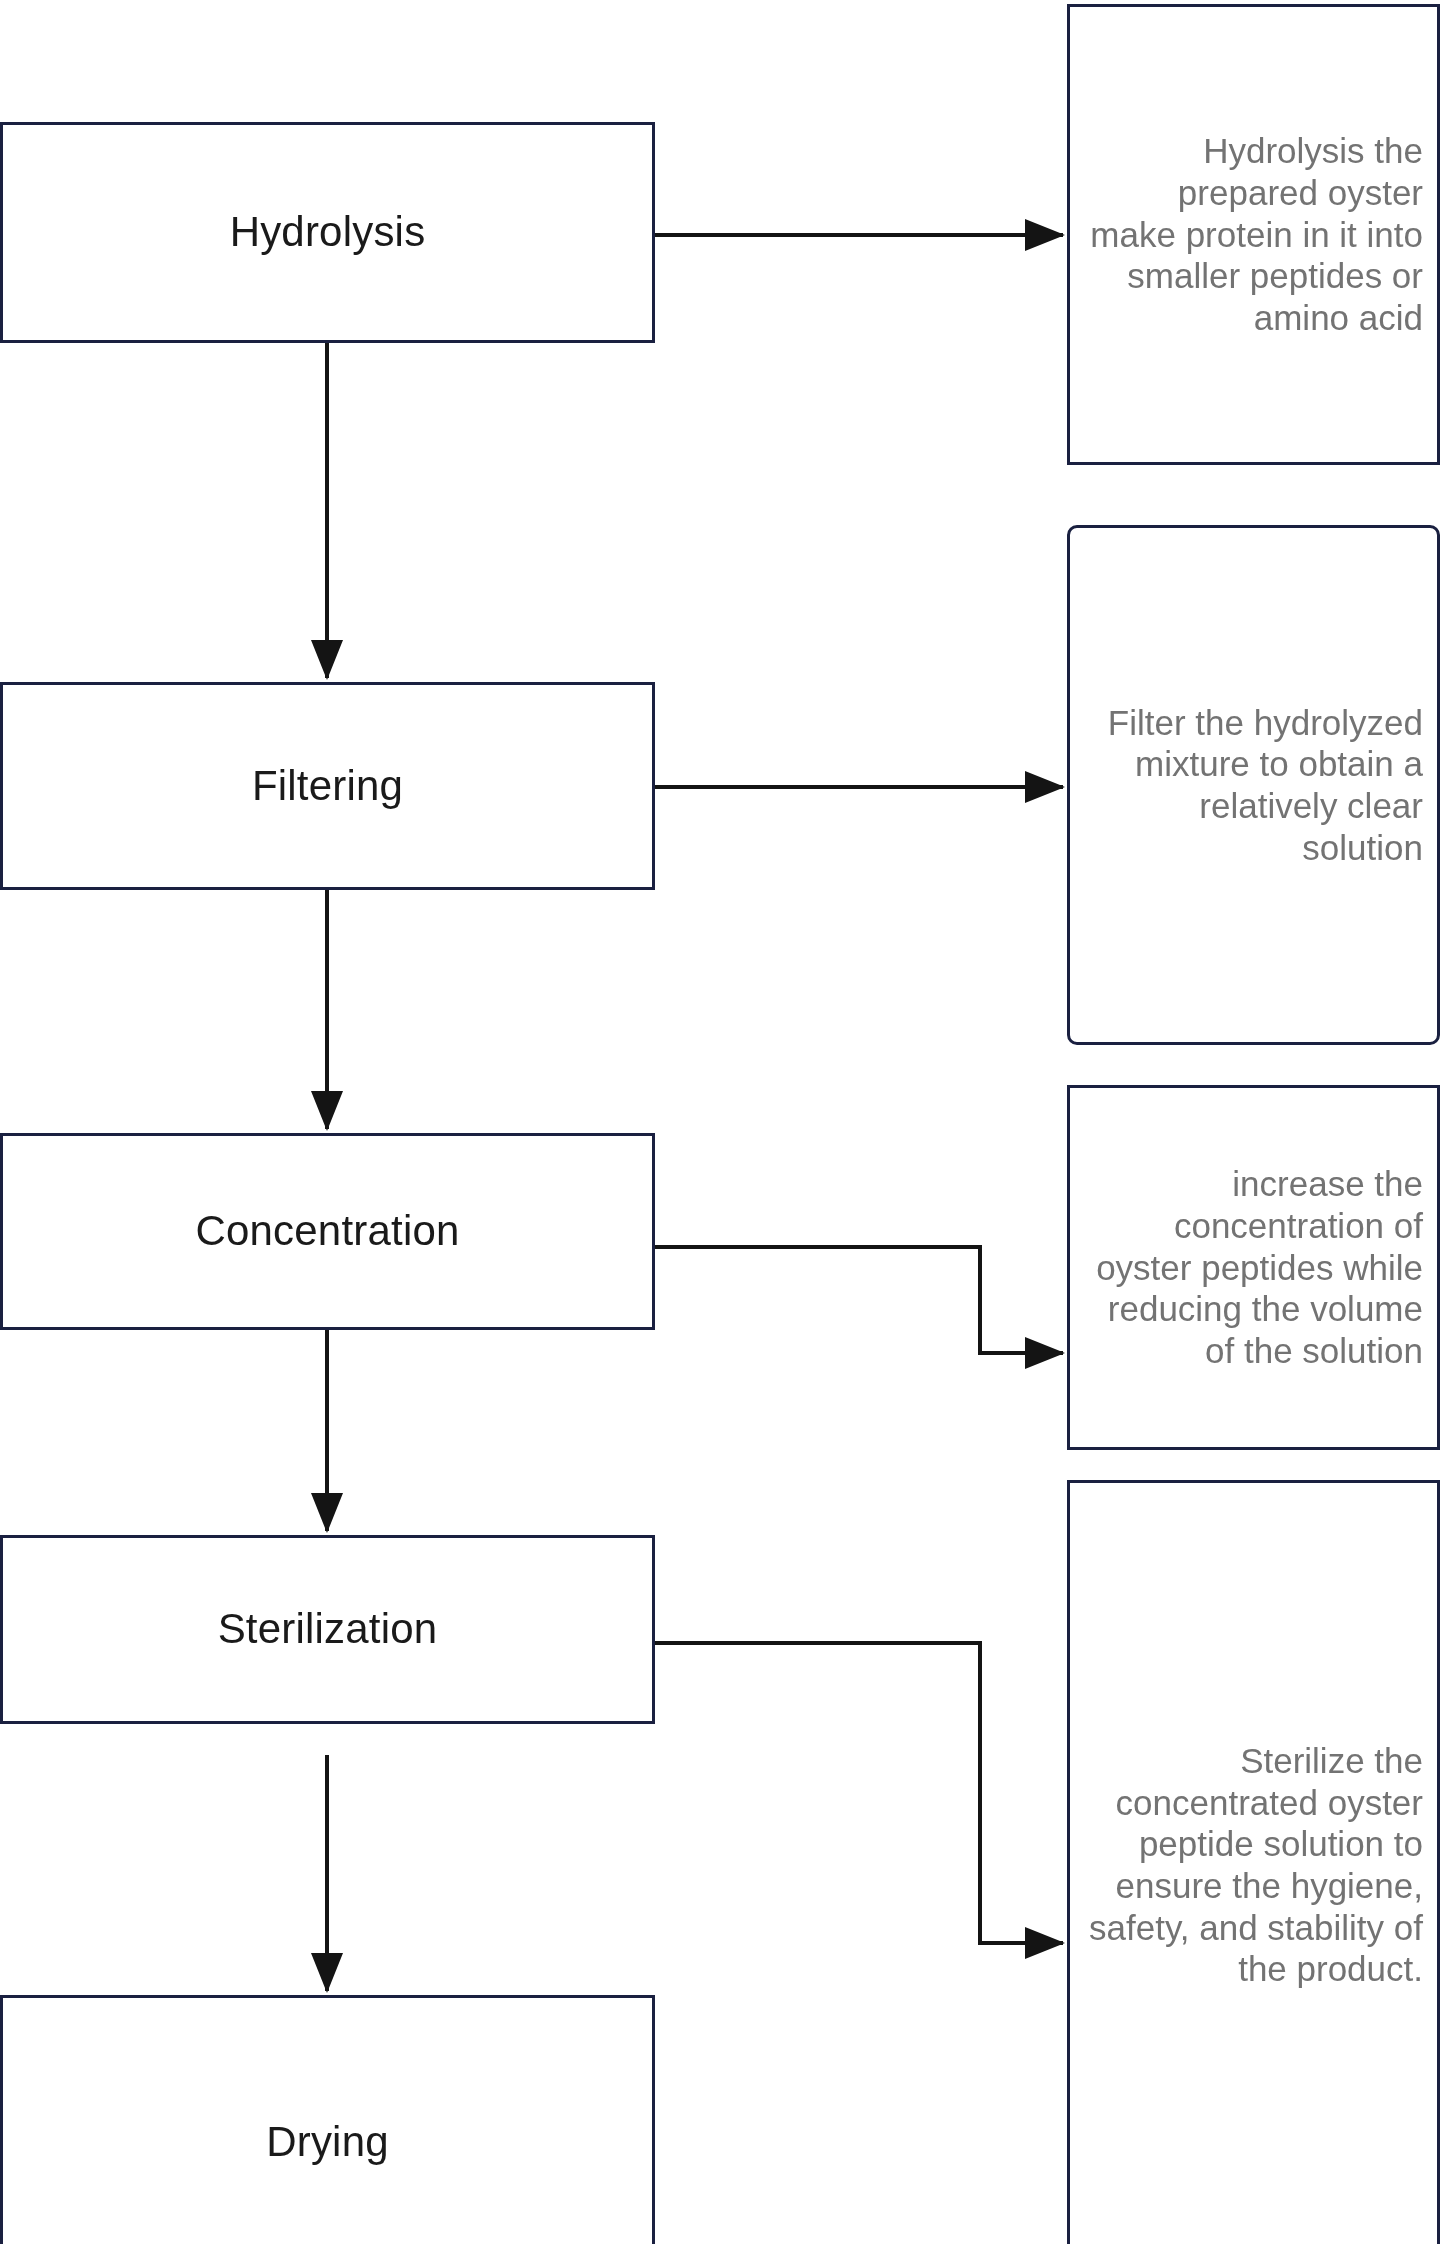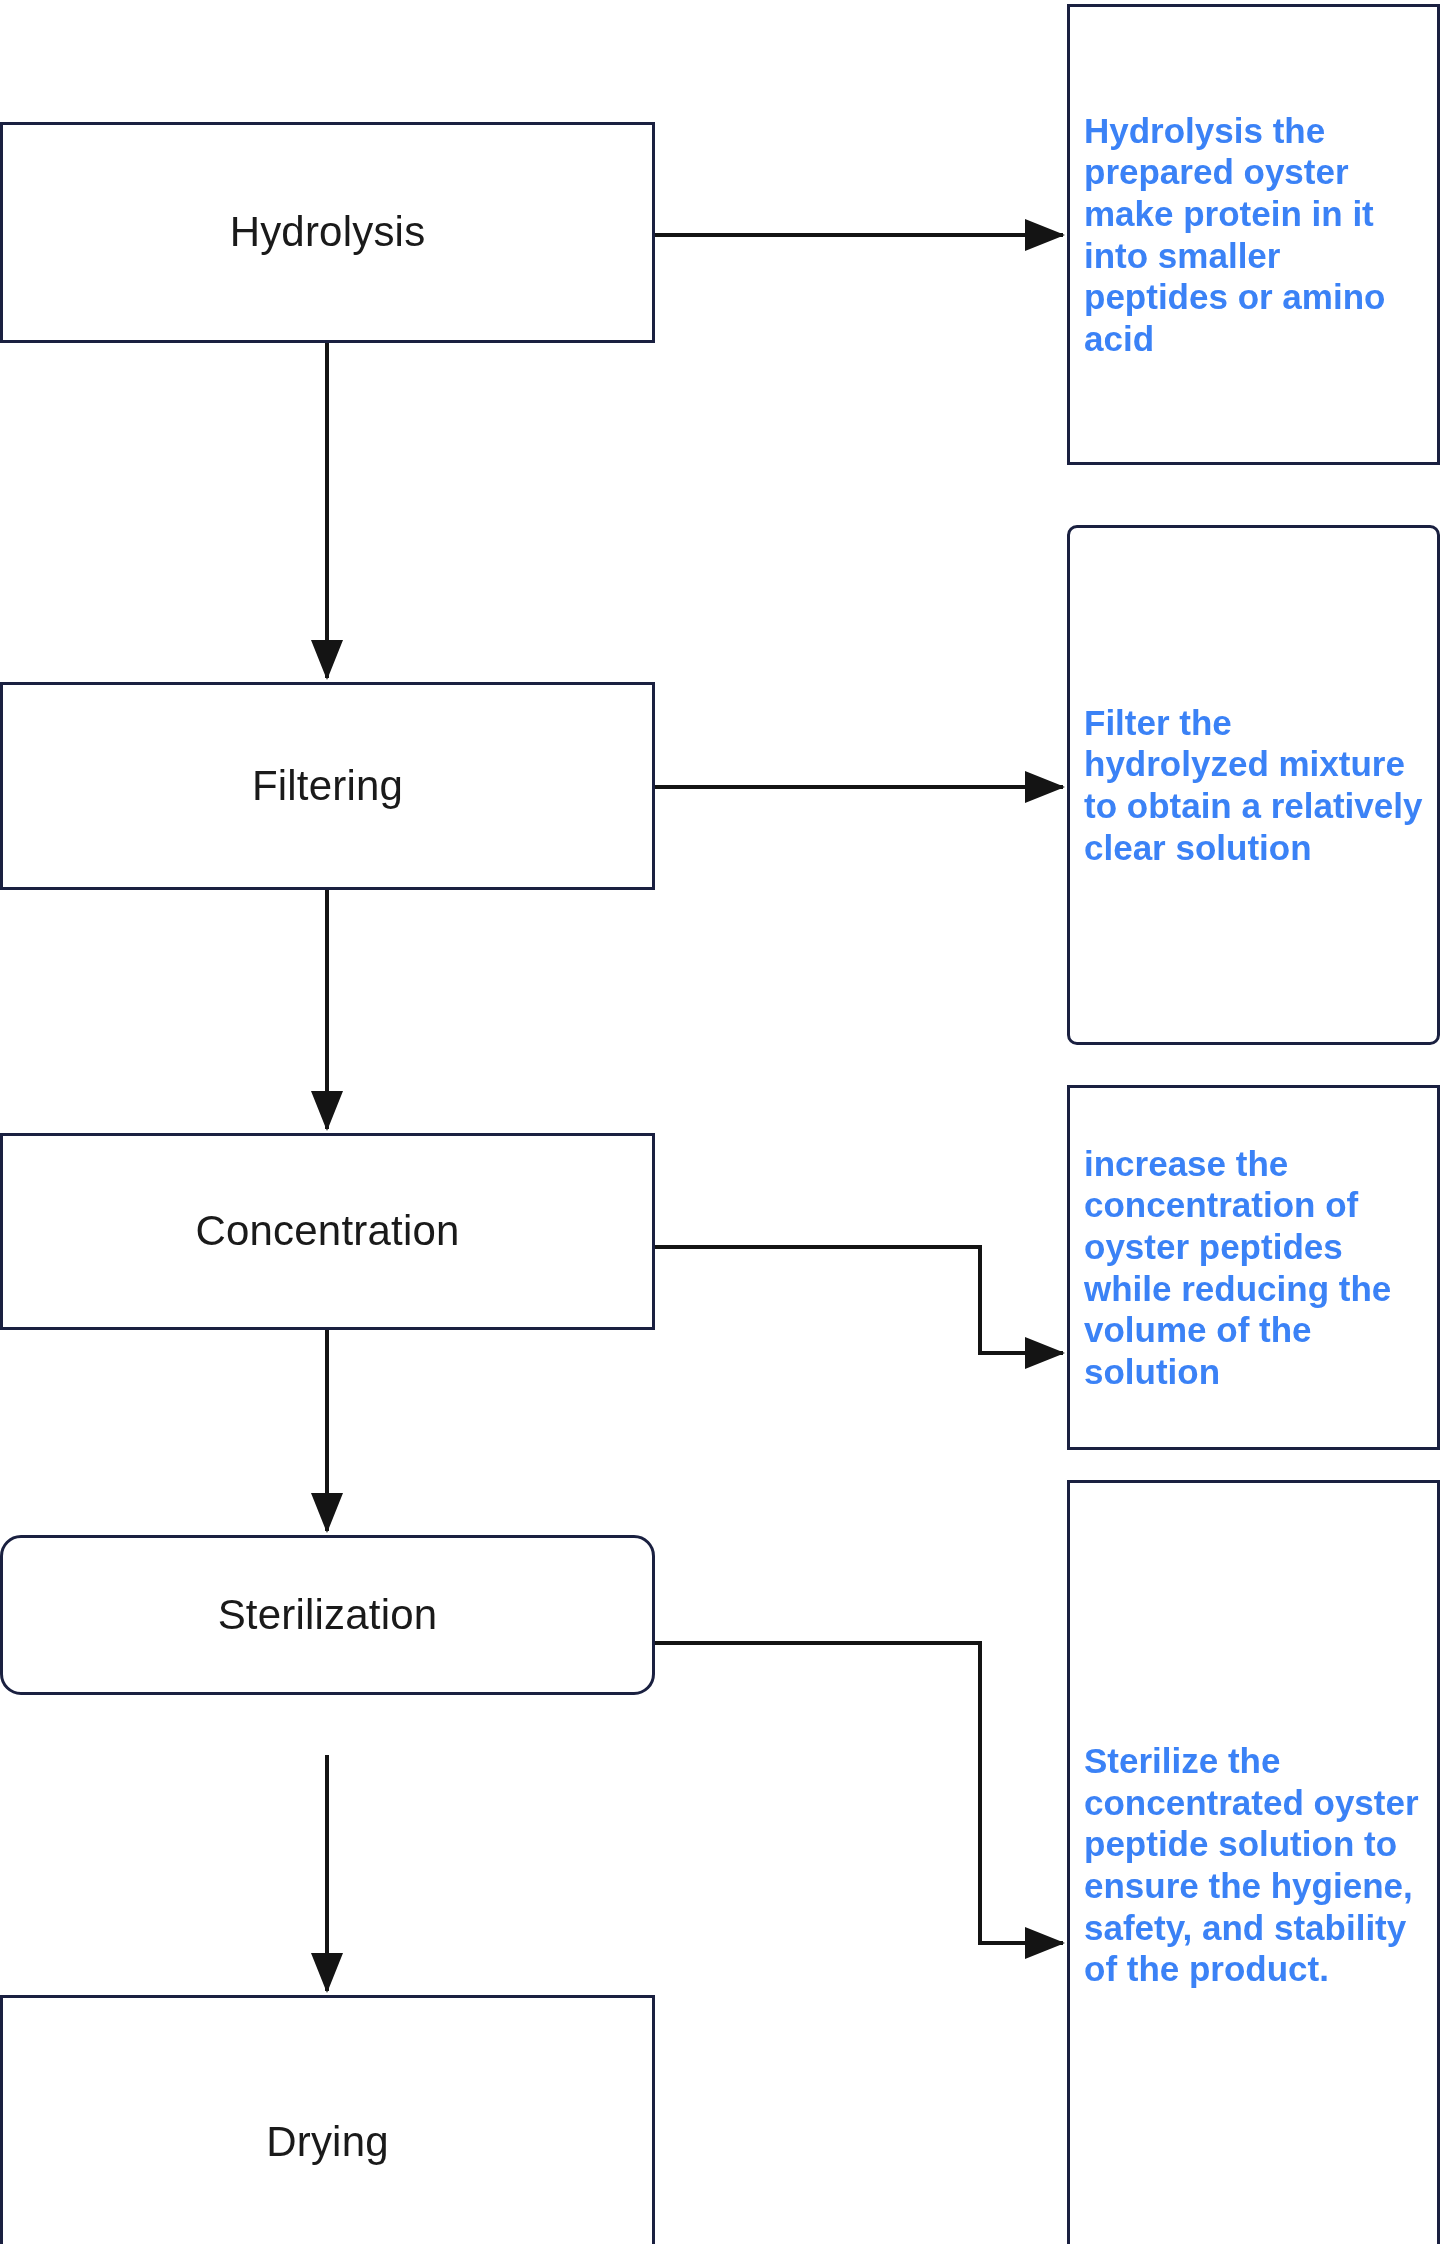--- a/index.html
+++ b/index.html
@@ -44,24 +44,23 @@
     box-sizing: border-box;
     border: 3px solid #1a2040;
     background: #ffffff;
     display: flex;
     align-items: center;
     justify-content: center;
     padding: 0 14px;
   }
   .desc-text {
     font-size: 35px;
-    color: #3b82f6;
+    color: #737373;
     line-height: 1.19;
-    text-align: left;
-    font-weight: bold;
+    text-align: right;
   }
 
   
   #connectors {
     position: absolute;
     left: 0;
     top: 0;
     width: 1447px;
     height: 2244px;
     pointer-events: none;
@@ -106,21 +105,21 @@
   </div>
 
   <div class="step-box" style="left:0px; top:682px; width:655px; height:208px;">
     <span class="step-label">Filtering</span>
   </div>
 
   <div class="step-box" style="left:0px; top:1133px; width:655px; height:197px;">
     <span class="step-label">Concentration</span>
   </div>
 
-  <div class="step-box" style="left:0px; top:1535px; width:655px; height:160px;border-radius:21px;">
+  <div class="step-box" style="left:0px; top:1535px; width:655px; height:189px;">
     <span class="step-label">Sterilization</span>
   </div>
 
   <div class="step-box" style="left:0px; top:1995px; width:655px; height:295px;">
     <span class="step-label">Drying</span>
   </div>
 
   <div class="desc-box" style="left:1067px; top:4px; width:373px; height:461px;">
     <span class="desc-text">Hydrolysis the prepared oyster make protein in it into smaller peptides or amino acid</span>
   </div>

